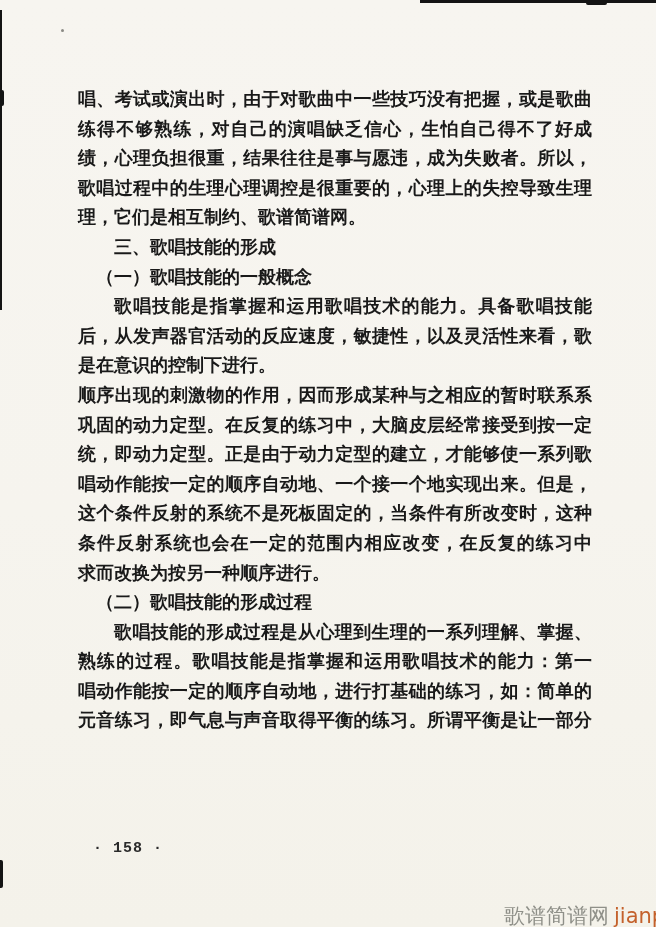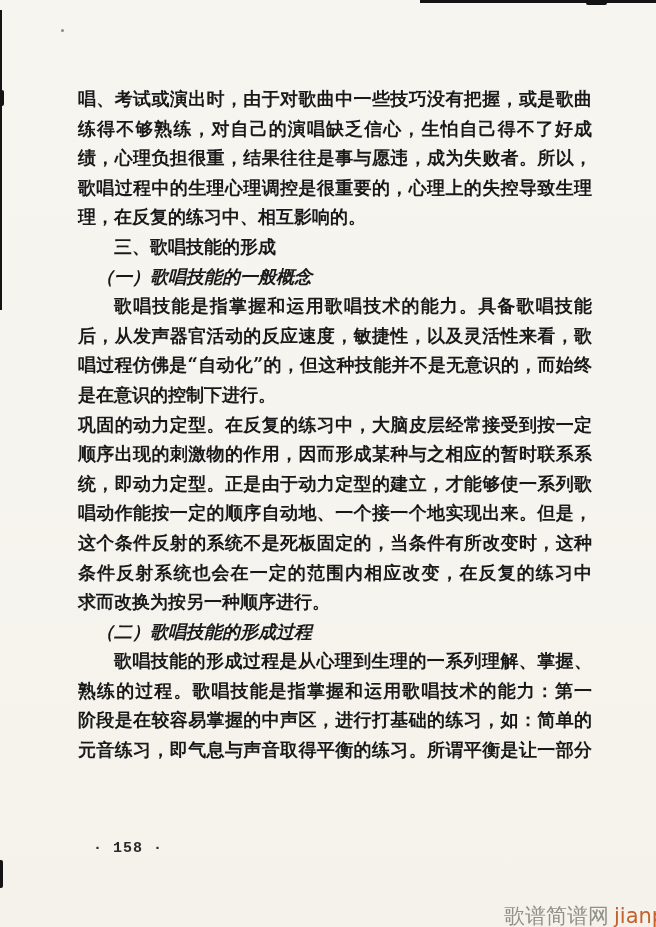--- a/index.html
+++ b/index.html
@@ -34,21 +34,21 @@
   .line {
     font-size: 18px;
     font-weight: 700;
     height: 29.6px;
     line-height: 29.6px;
     text-align: justify;
     text-align-last: justify;
     letter-spacing: 0;
   }
   .line.natural { text-align: left; text-align-last: auto; }
-  .line.ind1 { padding-left: 18px; font-style: italic; }
+  .line.ind1 { padding-left: 18px; }
   .line.ind2 { padding-left: 36px; }
 
   .pageno {
     position: absolute;
     left: 93px; top: 840px;
     font-size: 15px;
     font-weight: 600;
     letter-spacing: 1px;
     color: #2a2a2a;
     font-family: Liberation Mono, monospace;
@@ -75,38 +75,37 @@
   <div class="edge edge-left-blob"></div>
   <div class="edge edge-left-low"></div>
   <div class="speck speck-a"></div>
   <div class="speck speck-b"></div>
 
   <div class="textblock" id="textblock" style="color: rgb(25, 25, 25);">
       <div class="line">唱、考试或演出时，由于对歌曲中一些技巧没有把握，或是歌曲</div>
       <div class="line">练得不够熟练，对自己的演唱缺乏信心，生怕自己得不了好成</div>
       <div class="line">绩，心理负担很重，结果往往是事与愿违，成为失败者。所以，</div>
       <div class="line">歌唱过程中的生理心理调控是很重要的，心理上的失控导致生理</div>
-      <div class="line natural">理，在反复的练习中、相互影响的。</div>
+      <div class="line natural">理，它们是相互制约、歌谱简谱网。</div>
       <div class="line natural ind2">三、歌唱技能的形成</div>
       <div class="line natural ind1">（一）歌唱技能的一般概念</div>
       <div class="line ind2">歌唱技能是指掌握和运用歌唱技术的能力。具备歌唱技能</div>
       <div class="line">后，从发声器官活动的反应速度，敏捷性，以及灵活性来看，歌</div>
-      <div class="line">唱过程仿佛是“自动化”的，但这种技能并不是无意识的，而始终</div>
       <div class="line natural">是在意识的控制下进行。</div>
+      <div class="line">顺序出现的刺激物的作用，因而形成某种与之相应的暂时联系系</div>
       <div class="line">巩固的动力定型。在反复的练习中，大脑皮层经常接受到按一定</div>
-      <div class="line">顺序出现的刺激物的作用，因而形成某种与之相应的暂时联系系</div>
       <div class="line">统，即动力定型。正是由于动力定型的建立，才能够使一系列歌</div>
       <div class="line">唱动作能按一定的顺序自动地、一个接一个地实现出来。但是，</div>
       <div class="line">这个条件反射的系统不是死板固定的，当条件有所改变时，这种</div>
       <div class="line">条件反射系统也会在一定的范围内相应改变，在反复的练习中</div>
       <div class="line natural">求而改换为按另一种顺序进行。</div>
       <div class="line natural ind1">（二）歌唱技能的形成过程</div>
       <div class="line ind2">歌唱技能的形成过程是从心理到生理的一系列理解、掌握、</div>
       <div class="line">熟练的过程。歌唱技能是指掌握和运用歌唱技术的能力：第一</div>
-      <div class="line">阶段是在较容易掌握的中声区，进行打基础的练习，如：简单的</div>
+      <div class="line">唱动作能按一定的顺序自动地，进行打基础的练习，如：简单的</div>
       <div class="line">元音练习，即气息与声音取得平衡的练习。所谓平衡是让一部分</div>
     </div>
 
   <div class="pageno">· 158 ·</div>
 
   <div class="watermark">
     <span class="wm-name" style="color: rgb(143, 144, 137);">歌谱简谱网</span><span class="wm-url" style="color: rgb(196, 97, 44);">jianpu.cn</span>
   </div>
 
 </div>

